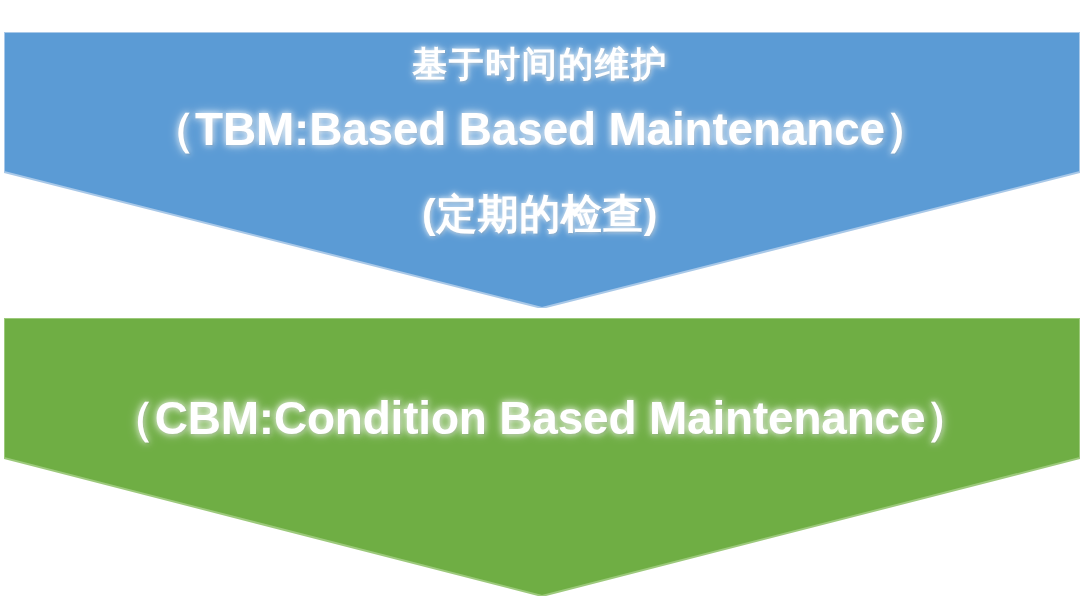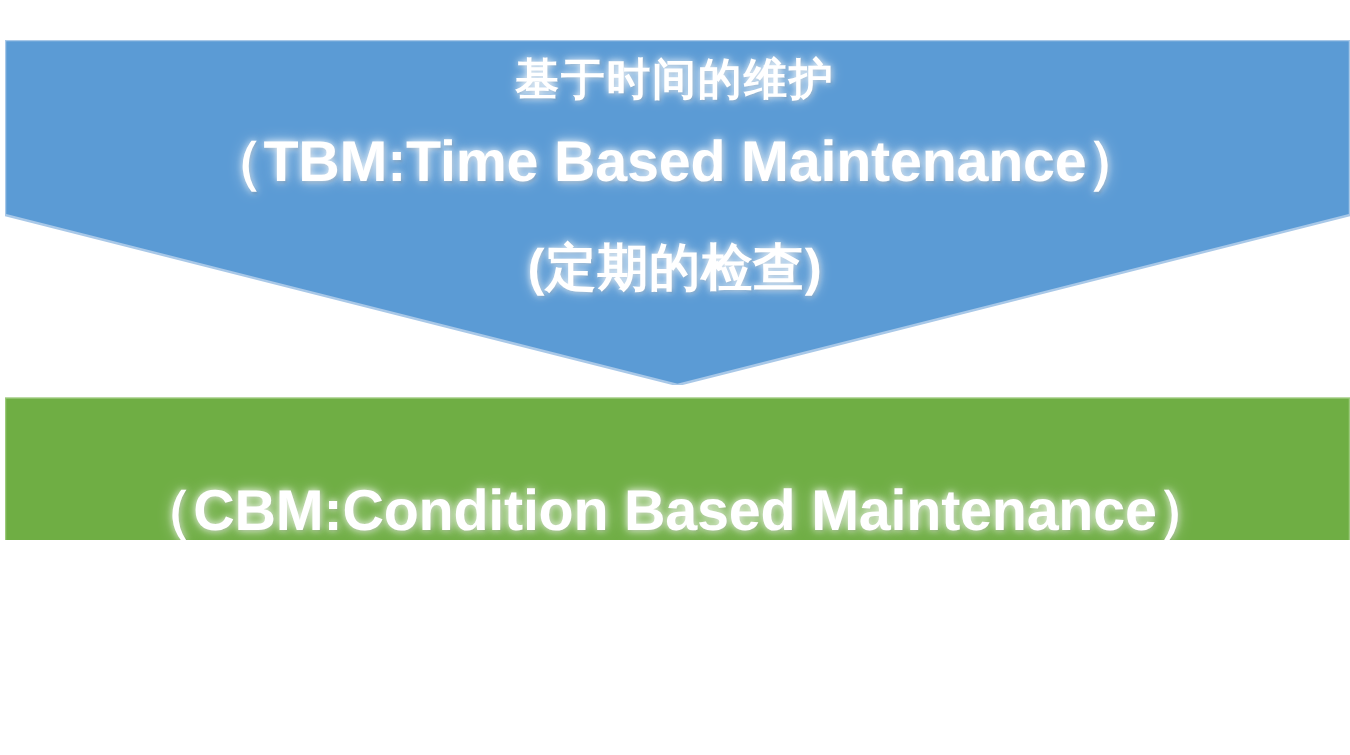--- a/index.html
+++ b/index.html
@@ -7,21 +7,21 @@
     margin: 0;
     padding: 0;
     background: #ffffff;
   }
   body {
     font-family: "Liberation Sans", "DejaVu Sans", sans-serif;
   }
   #stage {
     position: relative;
     width: 1080px;
-    height: 432px;
+    height: 604px;
     background: #ffffff;
     overflow: hidden;
   }
 
   
   .chevron {
     position: absolute;
     left: 4px;
     width: 1076px;
     box-sizing: border-box;
@@ -86,39 +86,39 @@
       1px 1px 2px rgba(0,0,0,0.18);
   }
 
   
   #tbm-title   { top: 46px; }
   #tbm-english { top: 105px; }
   #tbm-note    { top: 193px; }
 
   
   #cbm-title   { top: 336px; }
-  #cbm-english { top: 384px; text-align: center; }
+  #cbm-english { top: 394px; text-align: center; }
   #cbm-note    { top: 470px; }
 </style>
 </head>
 <body>
 
 <div id="stage" style="background: rgb(255, 255, 255);">
 
   <div class="chevron" id="tbm-block">
     <div class="shape">
       <svg viewBox="0 0 1076 276" preserveAspectRatio="none" aria-hidden="true">
         <polygon points="0,0 1076,0 1076,140 538,276 0,140" fill="#5B9BD5" stroke="#A8C8E8" stroke-width="2"></polygon>
       </svg>
     </div>
   </div>
 
   <div class="text-layer line-cn-title" id="tbm-title">基于时间的维护</div>
 
-  <div class="text-layer line-en" id="tbm-english">（TBM:Time Based Maintenance）</div>
+  <div class="text-layer line-en" id="tbm-english">（TBM:Based Based Maintenance）</div>
 
   <div class="text-layer line-cn-sub" id="tbm-note">(定期的检查)</div>
 
   <div class="chevron" id="cbm-block">
     <div class="shape">
       <svg viewBox="0 0 1076 278" preserveAspectRatio="none" aria-hidden="true">
         <polygon points="0,0 1076,0 1076,140 538,278 0,140" fill="#6FAE44" stroke="#9CC97B" stroke-width="2"></polygon>
       </svg>
     </div>
   </div>

